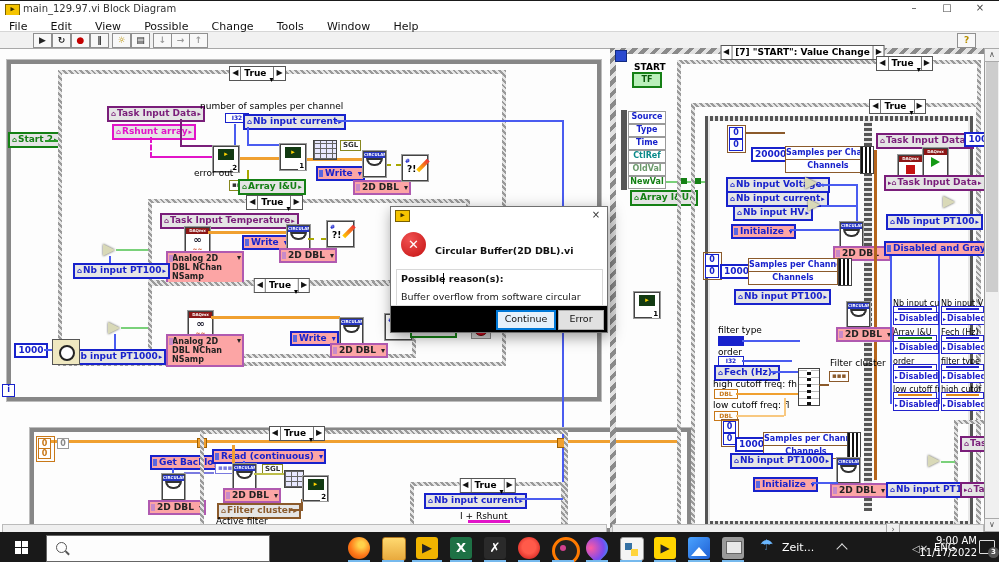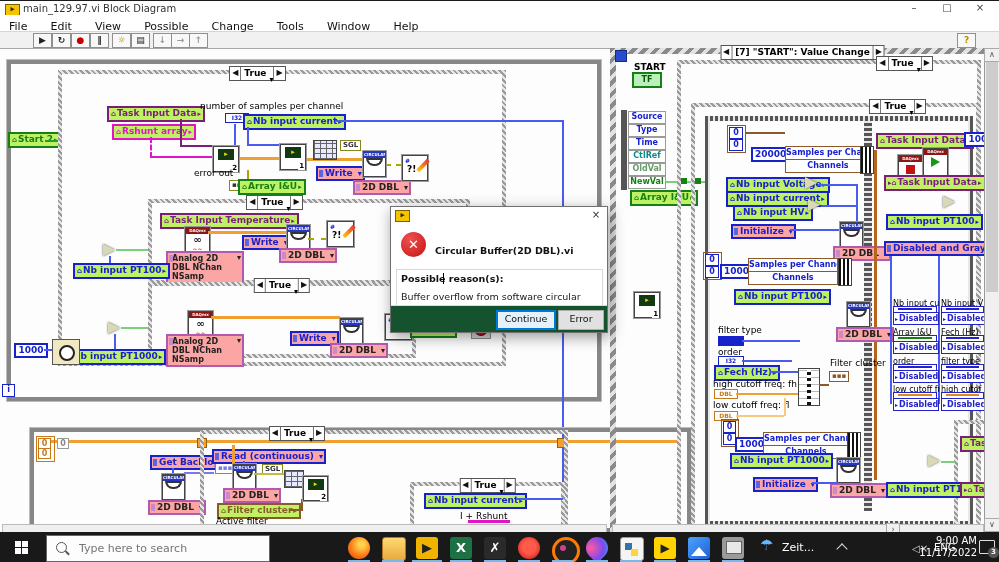--- a/index.html
+++ b/index.html
@@ -13,21 +13,21 @@
   .wtitle{left:23px;top:2px;font:10px/12px "DejaVu Sans",sans-serif;color:#333;white-space:nowrap;}
   .winbtn{top:0;width:30px;height:15px;color:#444;font:10px/14px "DejaVu Sans",sans-serif;text-align:center;}
   .menubar{left:0;top:15px;width:999px;height:16px;background:#fff;border-bottom:1px solid #d6d6d6;}
   .menu{display:inline-block;padding:1px 9px 0 9px;font:11px/14px "DejaVu Sans",sans-serif;color:#111;}
   .toolbar{left:0;top:32px;width:999px;height:16px;background:#f1f1f1;border-bottom:1px solid #a8a8a8;}
   .tbtn{top:1px;width:17px;height:13px;background:#f8f8f8;border:1px solid #909090;text-align:center;
     font:bold 9px/12px "DejaVu Sans",sans-serif;color:#222;}
   .i-abort{color:#c40000;}
   .gray{color:#999;}
   
-  .t{position:absolute;background:#bef264;border:2px solid;font:bold 9px/11px "DejaVu Sans",sans-serif;
+  .t{position:absolute;background:#e5e5e5;border:2px solid;font:bold 9px/11px "DejaVu Sans",sans-serif;
     padding:0 2px;white-space:nowrap;}
   .t::before{content:"⌂";font-size:7px;margin-right:1px;}
   .t::after{content:"▸";font-size:7px;margin-left:1px;}
   .lvar::before{content:"▸⌂";}
   .pu{color:#7a1e7a;border-color:#7a1e7a;}
   .mg{color:#e214c8;border-color:#e214c8;}
   .bl{color:#1822cc;border-color:#1822cc;}
   .gr{color:#158015;border-color:#158015;}
   .br{color:#8b5a2b;border-color:#8b5a2b;}
   .dd{position:absolute;background:#fca5a5;border:2px solid #1822cc;color:#1822cc;
@@ -102,21 +102,21 @@
   .dlg-close{position:absolute;right:2px;top:1px;width:18px;height:14px;text-align:center;
     font:10px/14px "DejaVu Sans",sans-serif;color:#333;}
   .dlg-err{position:absolute;left:10px;top:25px;width:25px;height:25px;border-radius:50%;
     background:radial-gradient(circle at 35% 30%,#f05050,#c41212);color:#fff;
     font:bold 13px/25px "DejaVu Sans",sans-serif;text-align:center;}
   .dlg-l1{position:absolute;left:44px;top:26px;font:bold 9.5px/12px "DejaVu Sans",sans-serif;color:#111;}
   .dlg-l2{position:absolute;left:44px;top:38px;font:bold 9.5px/12px "DejaVu Sans",sans-serif;color:#111;}
   .dlg-box{position:absolute;left:5px;top:62px;width:205px;height:36px;background:#fff;border:1px solid #d8d8d8;}
   .dlg-pr{position:absolute;left:4px;top:3px;font:bold 9.5px/12px "DejaVu Sans",sans-serif;color:#111;}
   .dlg-rs{position:absolute;left:4px;top:21px;font:9.5px/12px "DejaVu Sans",sans-serif;color:#222;}
-  .dlg-foot{position:absolute;left:0;bottom:0;width:100%;height:26px;background:#14532d;border-top:1px solid #ddd;}
+  .dlg-foot{position:absolute;left:0;bottom:0;width:100%;height:26px;background:#000000;border-top:1px solid #ddd;}
   .btn{position:absolute;top:4px;height:18px;background:#e1e1e1;border:1px solid #adadad;
     font:9.5px/16px "DejaVu Sans",sans-serif;text-align:center;color:#111;}
   .btn.def{background:#e5f1fb;border:1px solid #0078d7;box-shadow:0 0 0 1px #0078d7 inset;}
   .caret{position:absolute;background:#000;width:1px;height:11px;}
   
   .taskbar{position:absolute;left:0;top:532px;width:999px;height:30px;background:#191919;z-index:100;}
   .tb{position:absolute;top:0;height:30px;}
   .winlogo{position:absolute;left:15px;top:9px;width:13px;height:13px;
     background:linear-gradient(#fff,#fff) 0 0/6px 6px no-repeat,linear-gradient(#fff,#fff) 7px 0/6px 6px no-repeat,
     linear-gradient(#fff,#fff) 0 7px/6px 6px no-repeat,linear-gradient(#fff,#fff) 7px 7px/6px 6px no-repeat;}
@@ -584,21 +584,20 @@
       <div class="btn" style="left:167px;width:44px">Error</div>
     </div>
   </div>
 
   <div class="taskbar">
     <div class="tb" style="left:0;width:46px">
         <div class="winlogo"></div>
       </div>
     <div class="search">
       <div class="mag"></div>
-      <input placeholder="Type here to search" style="">
     </div>
 
     <div class="appico" style="left:348px;background:radial-gradient(circle at 60% 35%,#ffd24a 15%,#ff7a1a 55%,#d04a00);border-radius:50%"></div>
     <div class="appico" style="left:382px;background:linear-gradient(#ffd970,#e8a93d);border:1px solid #b07820"></div>
 
     <div class="appico" style="left:416px;background:#f0b400;color:#222;font:bold 13px/22px 'DejaVu Sans';text-align:center">▶</div>
     <div class="appico" style="left:450px;background:#1e7145;color:#fff;font:bold 13px/22px 'DejaVu Sans';text-align:center">X</div>
     <div class="appico" style="left:484px;background:#2a2a2a;color:#fff;font:bold 13px/22px 'DejaVu Sans';text-align:center">✗</div>
     <div class="appico" style="left:518px;background:radial-gradient(circle at 50% 45%,#ff5a4a 40%,#c41212);border-radius:50%"></div>
     <div class="appico" style="left:552px;border-radius:50%;background:#222;border:3px solid #ff7a00">

